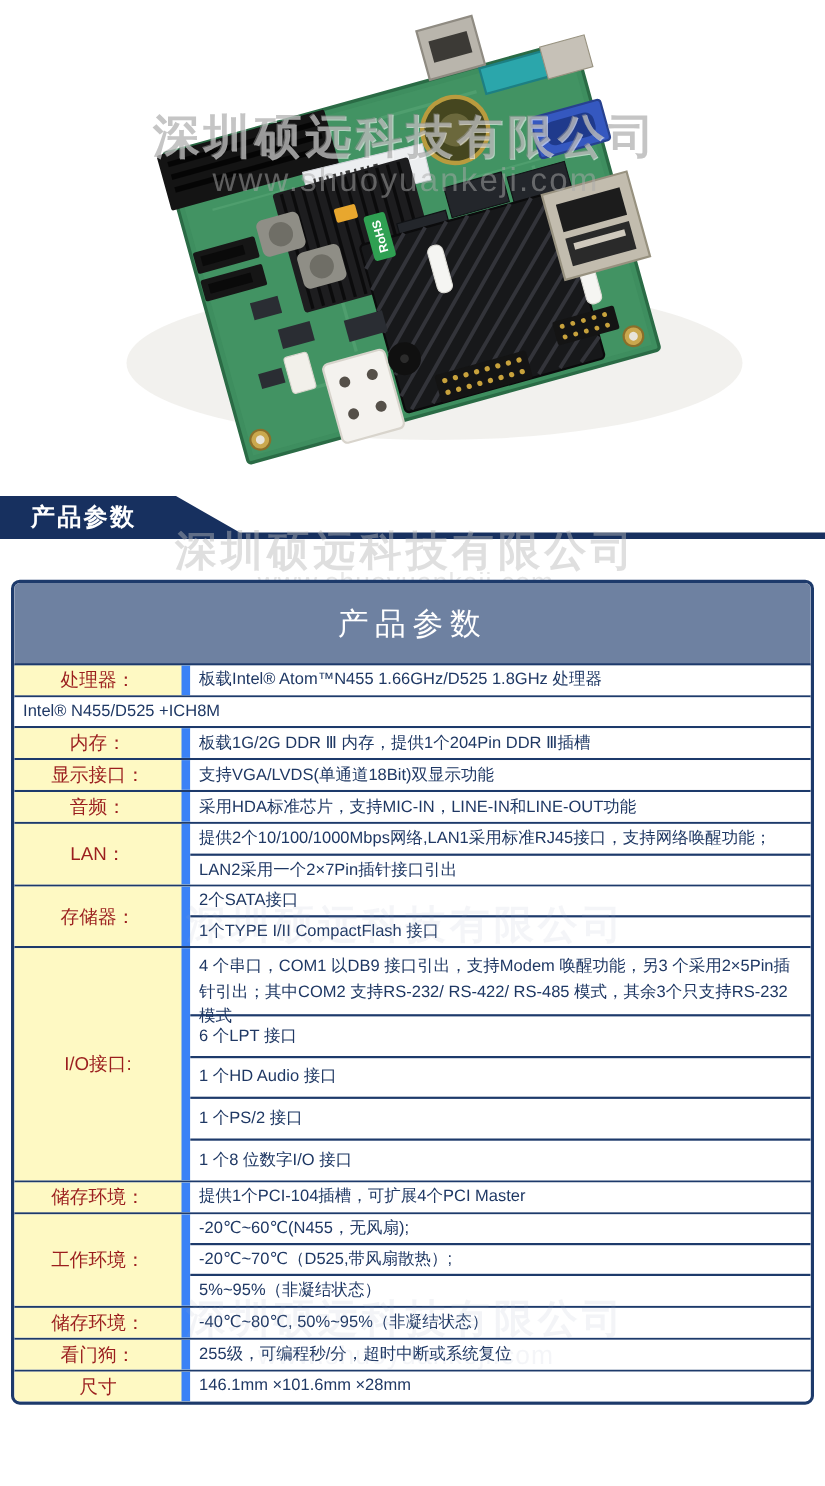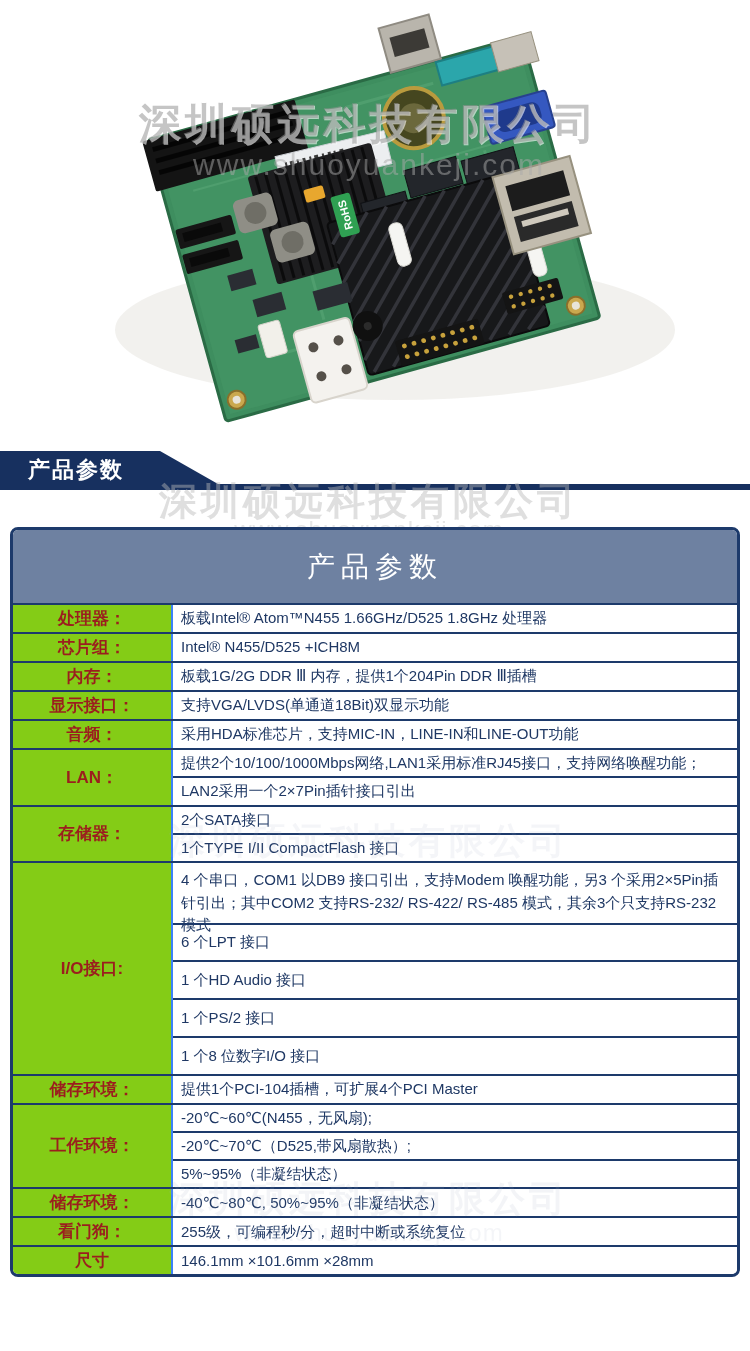--- a/index.html
+++ b/index.html
@@ -35,23 +35,23 @@
     background:#ffffff;
   }
   .spec-header {
     height:75px; background:#6e81a1; color:#ffffff; display:flex;
     align-items:center; justify-content:center; font-size:28px;
     letter-spacing:6px; border-bottom:2px solid #1d3a6b;
   }
   .trow { display:flex; border-bottom:2px solid #1d3a6b; }
   .trow:last-child { border-bottom:none; }
   .tlabel {
-    width:160px; flex:0 0 160px; background:#84cc16; color:#9b1e1e;
-    font-weight:bold; font-size:17px; display:flex; align-items:center;
-    justify-content:center; text-align:center; border-right:2px solid #3b82f6;
+    width:160px; flex:0 0 160px; background:#fef9c3; color:#9b1e1e;
+    font-weight:normal; font-size:17px; display:flex; align-items:center;
+    justify-content:center; text-align:center; border-right:8px solid #3b82f6;
     padding:2px 4px;
   }
   .tvals { flex:1; display:flex; flex-direction:column; background:#ffffff; }
   .tval {
     flex:1; display:flex; align-items:center; padding:3px 8px; min-height:25px;
     font-size:15px; color:#1f3864; border-bottom:2px solid #1d3a6b; line-height:1.35;
   }
   .tval:last-child { border-bottom:none; }
   .tval.tall { display:block; padding:6px 10px 24px 8px; line-height:1.5; }
   .wm-table { opacity:.5; }
@@ -278,21 +278,20 @@
       <div class="spec-header">产品参数</div>
 
       <div class="trow">
         <div class="tlabel">处理器：</div>
         <div class="tvals">
             <div class="tval">板载Intel® Atom™N455 1.66GHz/D525 1.8GHz 处理器</div>
           </div>
       </div>
 
       <div class="trow">
-        <div class="tlabel">芯片组：</div>
         <div class="tvals">
             <div class="tval">Intel® N455/D525 +ICH8M</div>
           </div>
       </div>
 
       <div class="trow">
         <div class="tlabel">内存：</div>
         <div class="tvals">
             <div class="tval">板载1G/2G DDR Ⅲ 内存，提供1个204Pin DDR Ⅲ插槽</div>
           </div>

